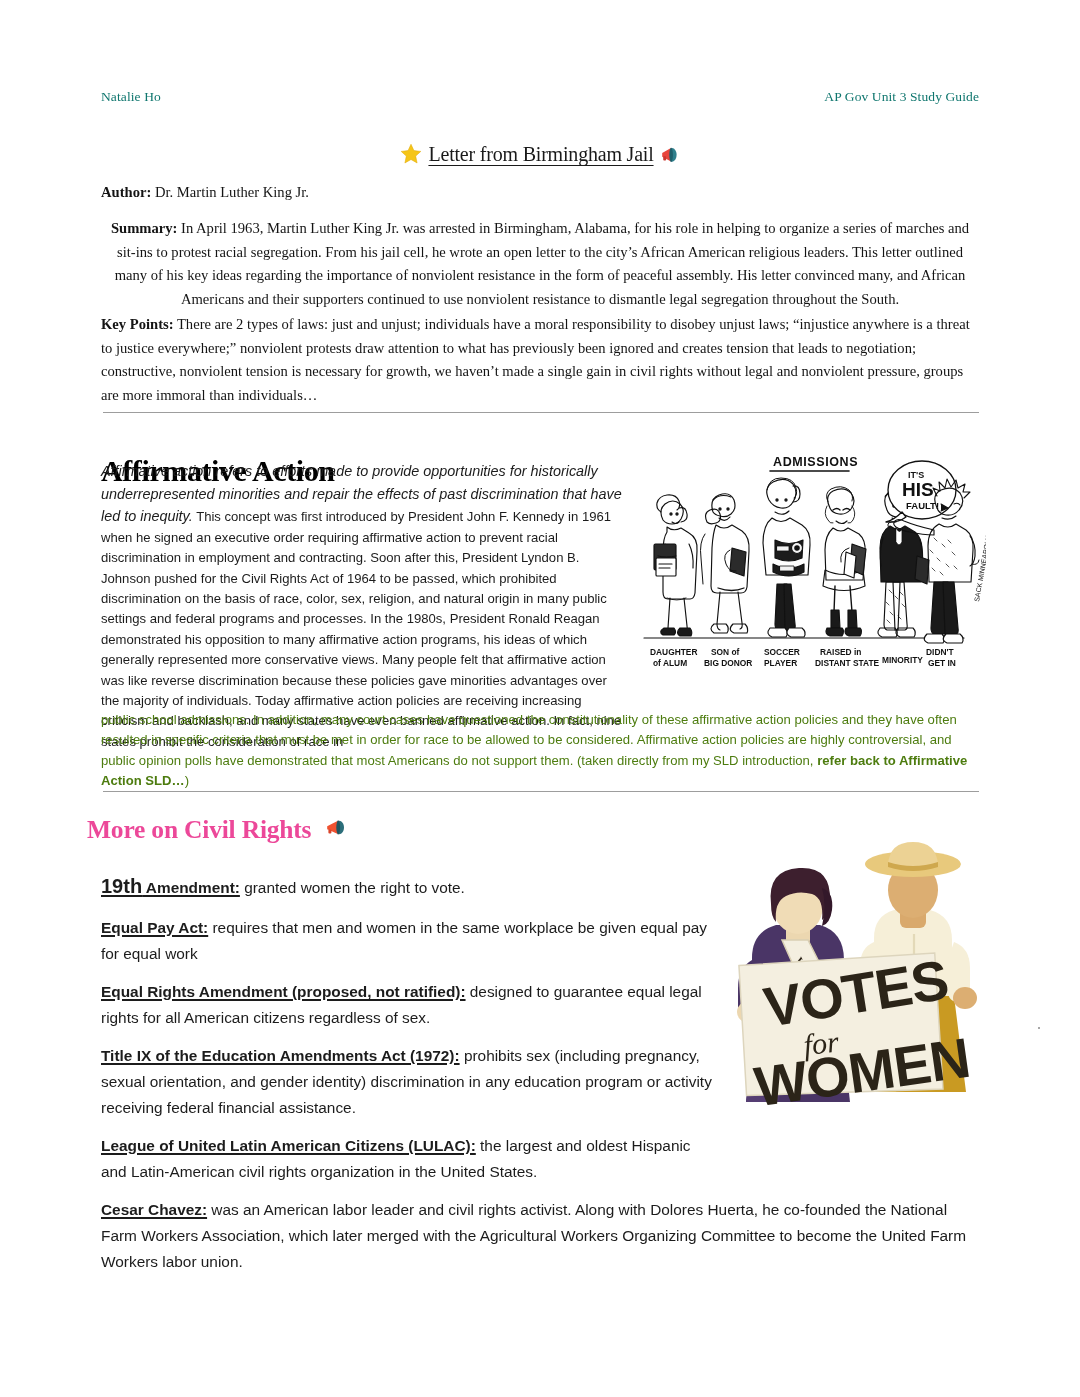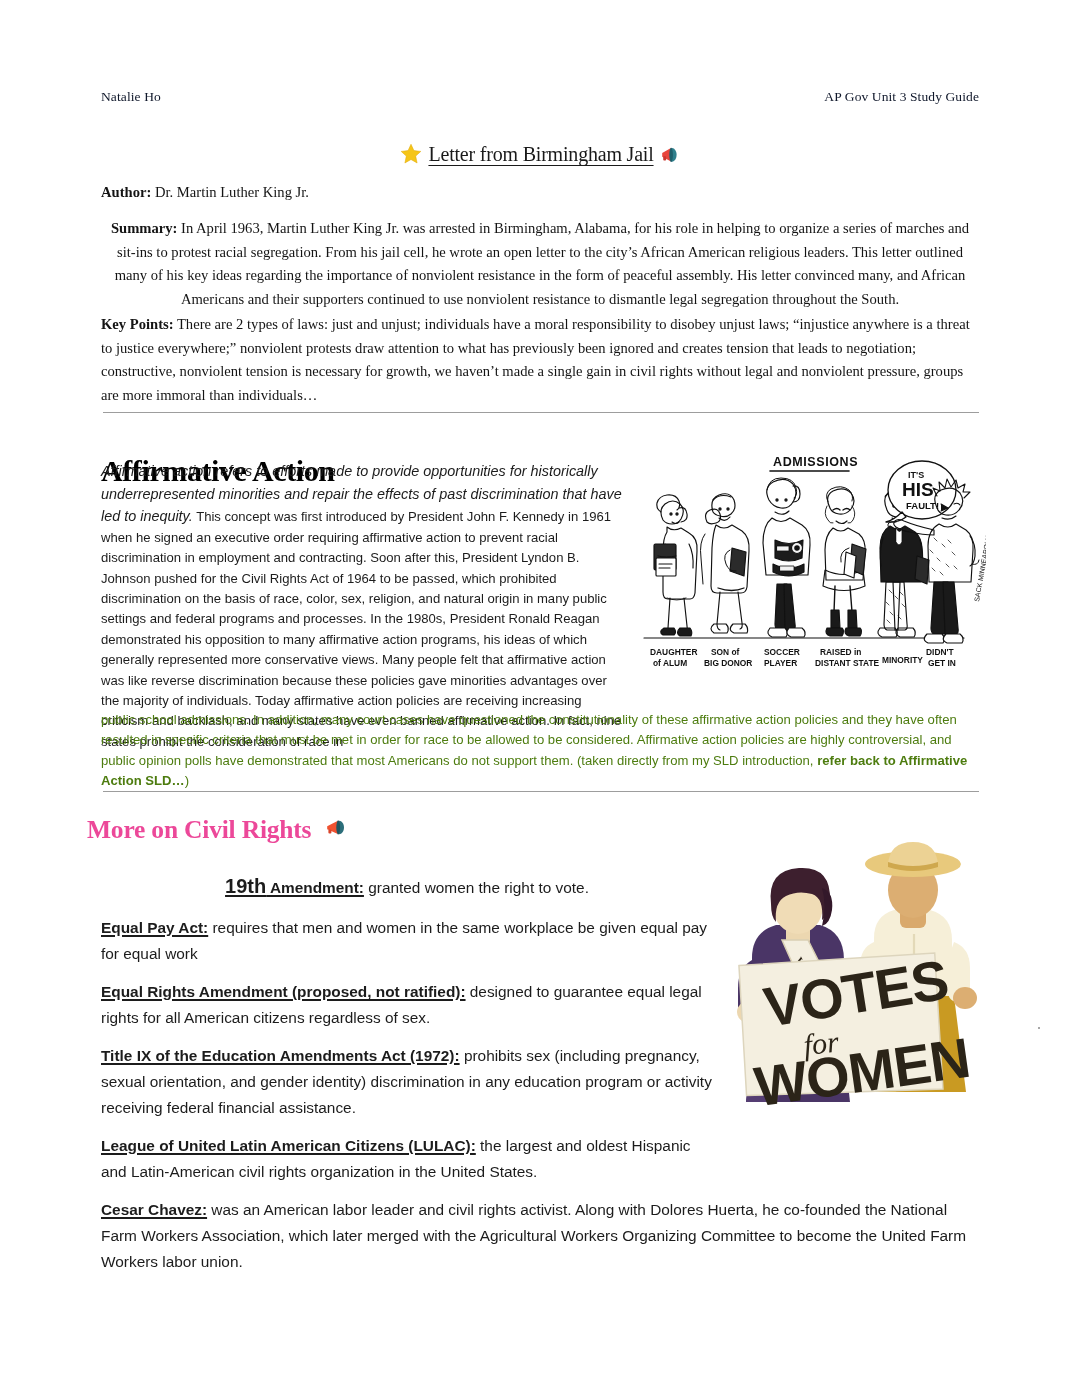--- a/index.html
+++ b/index.html
@@ -25,21 +25,21 @@
   .runhead {
     position: absolute;
     top: 89px;
     left: 101px;
     right: 101px;
     display: flex;
     justify-content: space-between;
     font-family: "Liberation Serif", serif;
     font-size: 13.5px;
     letter-spacing: 0.1px;
-    color: #0f172a;
+    color: #0f766e;
   }
 
   
   .doc-title-row {
     position: absolute;
     top: 142px;
     left: 0;
     width: 100%;
     text-align: center;
     white-space: nowrap;
@@ -444,21 +444,21 @@
         <path d="M3.2 10.2 L14.4 4.6 L14.4 18.2 L3.2 13.2 Z" fill="#ef5130"></path>
         <path d="M13.6 4.4 C17.6 4.4 20.0 7.2 20.0 11.4 C20.0 15.6 17.6 18.4 13.6 18.4 Z" fill="#2c6e7a"></path>
         <ellipse cx="14.2" cy="11.4" rx="1.9" ry="6.6" fill="#1e5560"></ellipse>
         <rect x="4.4" y="13.4" width="3.0" height="4.2" rx="1" fill="#d9442a"></rect>
       </svg>
     </span>
   </div>
 
   <div class="cr-list">
 
-    <div class="cr-item" style="margin-bottom:14px;text-align:center;">
+    <div class="cr-item" style="margin-bottom:14px;">
       <span class="term-big">19th</span><span class="term"> Amendment:</span><span> granted women the right to vote.</span>
     </div>
 
     <div class="cr-item">
       <span class="term">Equal Pay Act:</span><span> requires that men and women in the same workplace be given equal pay for equal work</span>
     </div>
 
     <div class="cr-item">
       <span class="term">Equal Rights Amendment (proposed, not ratified):</span><span> designed to guarantee equal legal rights for all American citizens regardless of sex.</span>
     </div>

